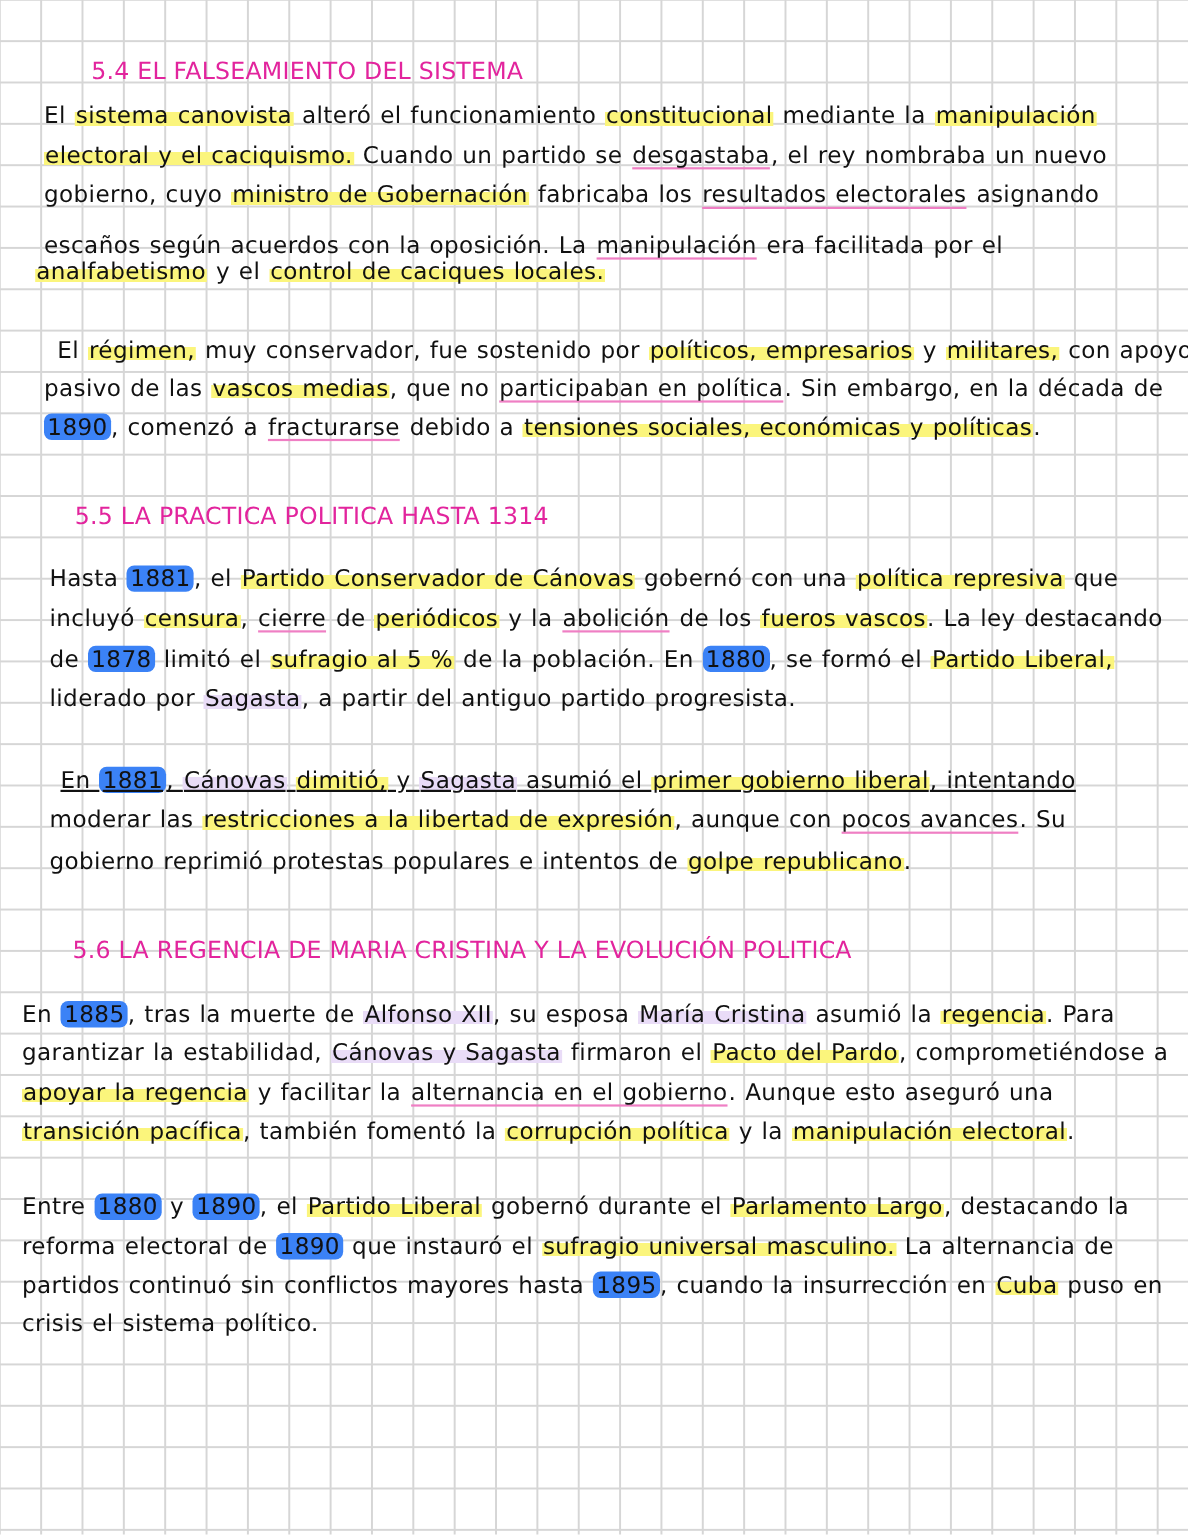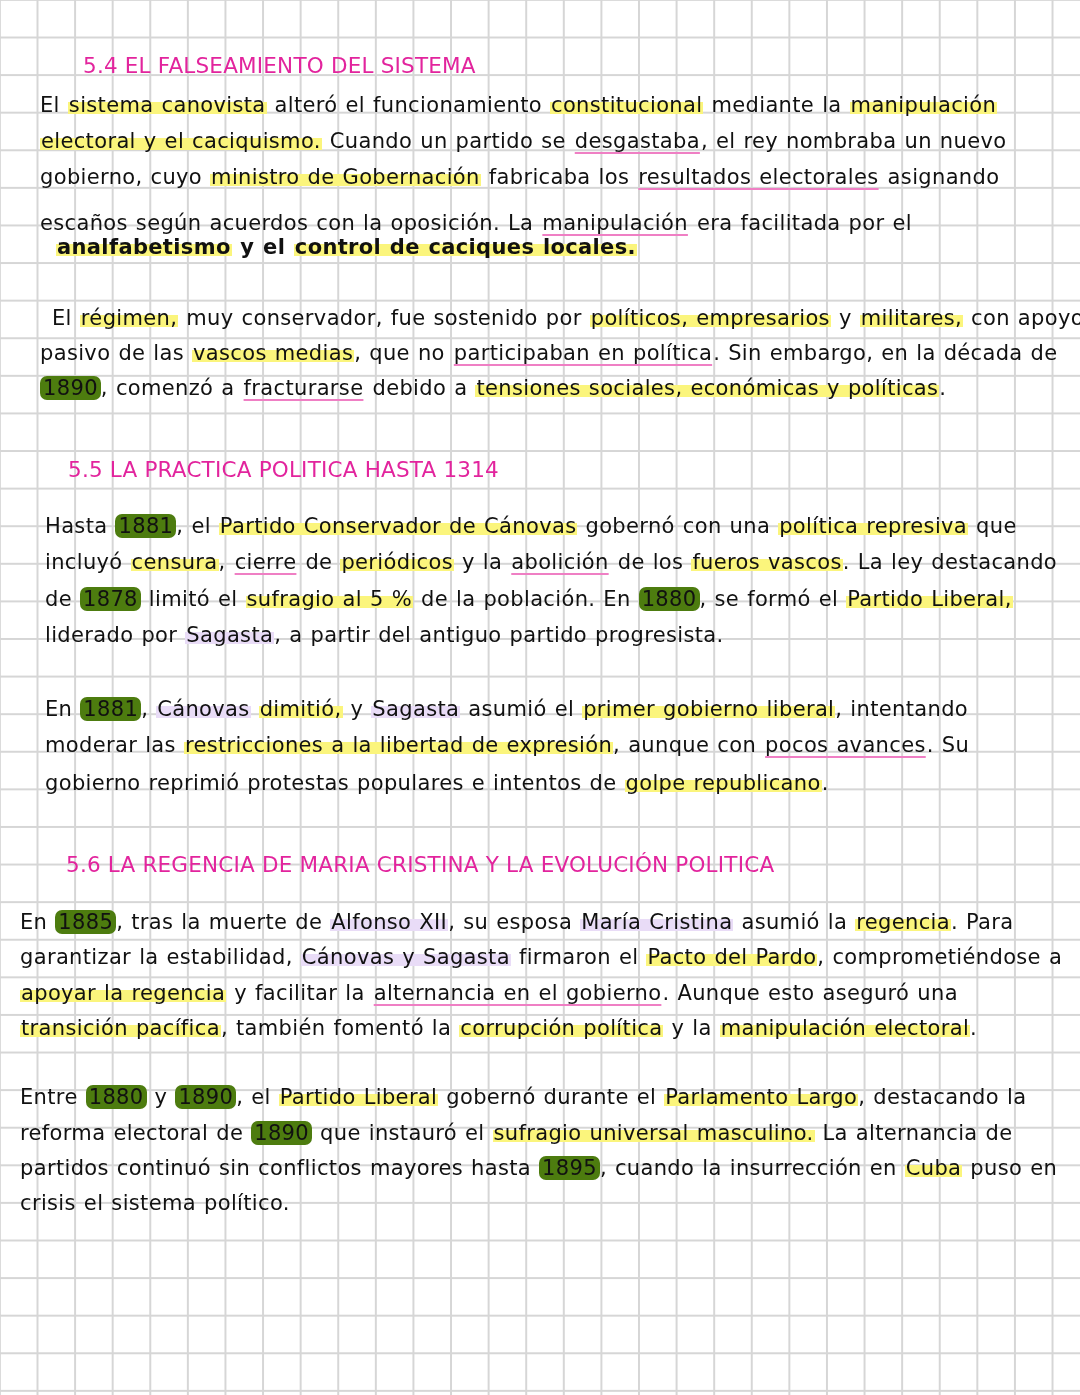--- a/index.html
+++ b/index.html
@@ -18,50 +18,50 @@
     position: absolute; margin: 0; font-weight: normal;
     font-size: 21.5px; color: #e2249d; letter-spacing: 0.2px;
     white-space: nowrap; line-height: 26px;
   }
   .line {
     position: absolute; white-space: nowrap; font-size: 21px;
     line-height: 28px; letter-spacing: 0.35px; word-spacing: 1px;
   }
   .seg { padding: 0 1px; }
   .hl-yellow { background: linear-gradient(to bottom, transparent 38%, #fbf57c 38%, #fbf57c 88%, transparent 88%); margin-top: 14px; }
-  .hl-blue { background: #4d7c0f; border-radius: 7px; padding: 0 3px; }
+  .hl-blue { background: #3b82f6; border-radius: 7px; padding: 0 3px; }
   .hl-purple { background: linear-gradient(to bottom, transparent 38%, #e9dcf7 38%, #e9dcf7 88%, transparent 88%); }
   .ul-pink { text-decoration: underline; text-decoration-color: #ef7fc4; text-decoration-thickness: 1.5px; text-underline-offset: 4px; }
 </style>
 </head>
 <body>
 
 <h2 class="heading" style="left:83px; top:53px;">5.4 EL FALSEAMIENTO DEL SISTEMA</h2>
 <div>
     <div class="line" style="left: 40px; top: 91px;"><span>El </span><span class="seg hl-yellow">sistema canovista</span><span> alteró el funcionamiento </span><span class="seg hl-yellow">constitucional</span><span> mediante la </span><span class="seg hl-yellow">manipulación</span></div>
     <div class="line" style="left: 40px; top: 127px;"><span class="seg hl-yellow">electoral y el caciquismo.</span><span> Cuando un partido se </span><span class="seg ul-pink">desgastaba</span><span>, el rey nombraba un nuevo</span></div>
     <div class="line" style="left: 40px; top: 163px;"><span>gobierno, cuyo </span><span class="seg hl-yellow">ministro de Gobernación</span><span> fabricaba los </span><span class="seg ul-pink">resultados electorales</span><span> asignando</span></div>
     <div class="line" style="left: 40px; top: 198px; margin-top: 11px;"><span>escaños según acuerdos con la oposición. La </span><span class="seg ul-pink">manipulación</span><span> era facilitada por el</span></div>
-    <div class="line" style="left: 56px; top: 233px; font-weight: bold;"><span class="seg hl-yellow">analfabetismo</span><span> y el </span><span class="seg hl-yellow">control de caciques locales.</span></div>
+    <div class="line" style="left: 32px; top: 233px;"><span class="seg hl-yellow">analfabetismo</span><span> y el </span><span class="seg hl-yellow">control de caciques locales.</span></div>
   </div>
 <div>
     <div class="line" style="left: 28px; top: 304px; padding-left: 24px;"><span>El </span><span class="seg hl-yellow">régimen,</span><span> muy conservador, fue sostenido por </span><span class="seg hl-yellow">políticos, empresarios</span><span> y </span><span class="seg hl-yellow">militares,</span><span> con apoyo</span></div>
     <div class="line" style="left: 40px; top: 339px;"><span>pasivo de las </span><span class="seg hl-yellow">vascos medias</span><span>, que no </span><span class="seg ul-pink">participaban en política</span><span>. Sin embargo, en la década de</span></div>
     <div class="line" style="left: 40px; top: 374px;"><span class="seg hl-blue">1890</span><span>, comenzó a </span><span class="seg ul-pink">fracturarse</span><span> debido a </span><span class="seg hl-yellow">tensiones sociales, económicas y políticas</span><span>.</span></div>
   </div>
 
 <h2 class="heading" style="left:68px; top:457px;">5.5 LA PRACTICA POLITICA HASTA 1314</h2>
 <div>
     <div class="line" style="left: 45px; top: 512px;"><span>Hasta </span><span class="seg hl-blue">1881</span><span>, el </span><span class="seg hl-yellow">Partido Conservador de Cánovas</span><span> gobernó con una </span><span class="seg hl-yellow">política represiva</span><span> que</span></div>
     <div class="line" style="left: 45px; top: 548px;"><span>incluyó </span><span class="seg hl-yellow">censura</span><span>, </span><span class="seg ul-pink">cierre</span><span> de </span><span class="seg hl-yellow">periódicos</span><span> y la </span><span class="seg ul-pink">abolición</span><span> de los </span><span class="seg hl-yellow">fueros vascos</span><span>. La ley destacando</span></div>
     <div class="line" style="left: 45px; top: 585px;"><span>de </span><span class="seg hl-blue">1878</span><span> limitó el </span><span class="seg hl-yellow">sufragio al 5 %</span><span> de la población. En </span><span class="seg hl-blue">1880</span><span>, se formó el </span><span class="seg hl-yellow">Partido Liberal,</span></div>
     <div class="line" style="left: 45px; top: 621px;"><span>liderado por </span><span class="seg hl-purple">Sagasta</span><span>, a partir del antiguo partido progresista.</span></div>
   </div>
 <div>
-    <div class="line" style="left: 45px; top: 695px;"><span>En </span><span class="seg hl-blue">1881</span><span>, </span><span class="seg hl-purple">Cánovas</span><span> </span><span class="seg hl-yellow">dimitió,</span><span> y </span><span class="seg hl-purple">Sagasta</span><span> asumió el </span><span class="seg hl-yellow">primer gobierno liberal</span><span>, intentando</span></div>
+    <div class="line" style="left: 55px; top: 695px; text-decoration: underline;"><span>En </span><span class="seg hl-blue">1881</span><span>, </span><span class="seg hl-purple">Cánovas</span><span> </span><span class="seg hl-yellow">dimitió,</span><span> y </span><span class="seg hl-purple">Sagasta</span><span> asumió el </span><span class="seg hl-yellow">primer gobierno liberal</span><span>, intentando</span></div>
     <div class="line" style="left: 45px; top: 731px;"><span>moderar las </span><span class="seg hl-yellow">restricciones a la libertad de expresión</span><span>, aunque con </span><span class="seg ul-pink">pocos avances</span><span>. Su</span></div>
     <div class="line" style="left: 45px; top: 769px;"><span>gobierno reprimió protestas populares e intentos de </span><span class="seg hl-yellow">golpe republicano</span><span>.</span></div>
   </div>
 
 <h2 class="heading" style="left:66px; top:852px;">5.6 LA REGENCIA DE MARIA CRISTINA Y LA EVOLUCIÓN POLITICA</h2>
 <div>
     <div class="line" style="left: 20px; top: 908px;"><span>En </span><span class="seg hl-blue">1885</span><span>, tras la muerte de </span><span class="seg hl-purple">Alfonso XII</span><span>, su esposa </span><span class="seg hl-purple">María Cristina</span><span> asumió la </span><span class="seg hl-yellow">regencia</span><span>. Para</span></div>
     <div class="line" style="left: 20px; top: 943px;"><span>garantizar la estabilidad, </span><span class="seg hl-purple">Cánovas y Sagasta</span><span> firmaron el </span><span class="seg hl-yellow">Pacto del Pardo</span><span>, comprometiéndose a</span></div>
     <div class="line" style="left: 20px; top: 979px;"><span class="seg hl-yellow">apoyar la regencia</span><span> y facilitar la </span><span class="seg ul-pink">alternancia en el gobierno</span><span>. Aunque esto aseguró una</span></div>
     <div class="line" style="left: 20px; top: 1014px;"><span class="seg hl-yellow">transición pacífica</span><span>, también fomentó la </span><span class="seg hl-yellow">corrupción política</span><span> y la </span><span class="seg hl-yellow">manipulación electoral</span><span>.</span></div>

